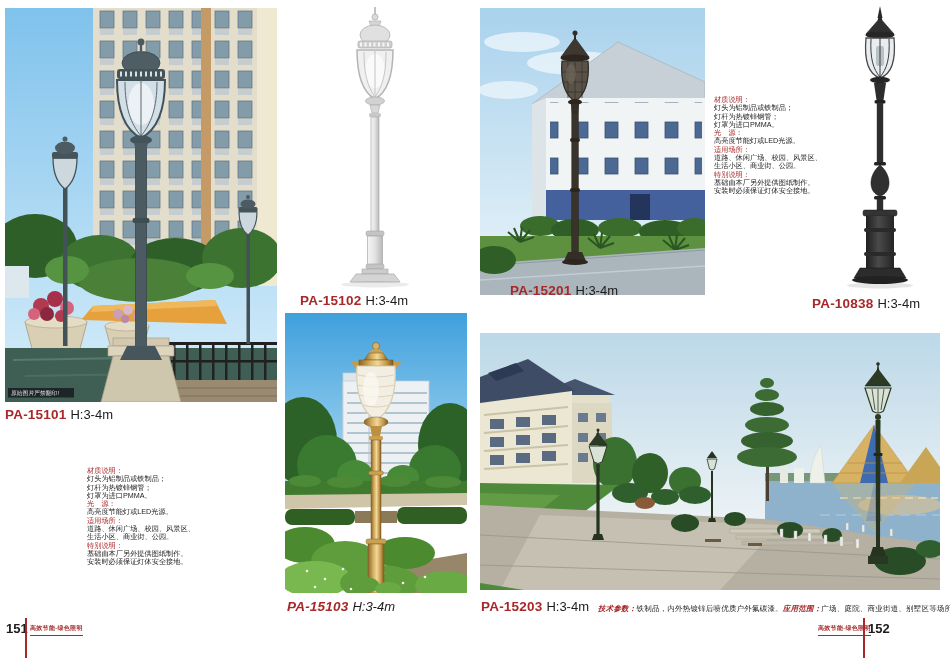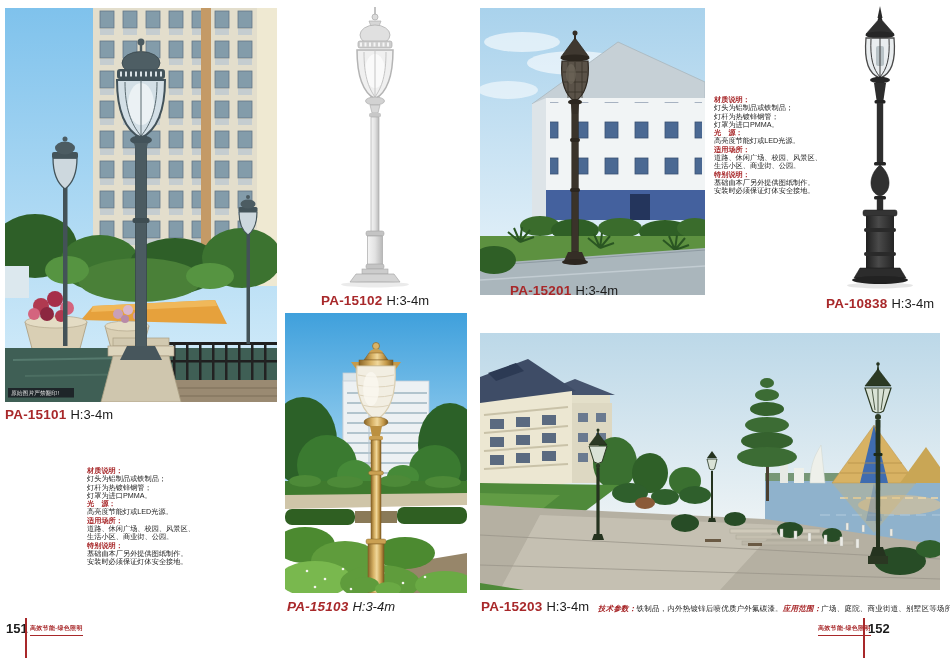--- a/index.html
+++ b/index.html
@@ -5,24 +5,24 @@
   html,body{margin:0;padding:0;background:#e8e8e8;}
   .sheet{
     position:relative;width:950px;height:660px;background:#ffffff;
     font-family:"Liberation Sans","DejaVu Sans",sans-serif;overflow:hidden;
   }
   .photo{position:absolute;overflow:hidden;}
   .photo svg{display:block;}
   .caption{position:absolute;white-space:nowrap;}
   .code{color:#a8282a;font-weight:bold;font-size:13.5px;letter-spacing:.2px;}
   .dim{color:#1c1c1c;font-size:13px;margin-left:4px;}
-  .center{text-align:center;}
+  .center{text-align:left;}
   .spec{position:absolute;width:112px;font-size:7.2px;line-height:8.3px;color:#222;}
   .spec .line{white-space:nowrap;}
-  .spec .red{color:#a8282a;font-weight:bold;}
+  .spec .red{color:#a8282a;font-weight:normal;}
   .technote{font-size:7.5px;color:#222;margin-left:9px;letter-spacing:.2px;}
   .technote .red{color:#a8282a;font-weight:bold;font-style:italic;}
   .footer{position:absolute;height:44px;}
   .pageno{position:absolute;font-size:13px;font-weight:bold;color:#1c1c1c;}
   .vline{position:absolute;width:1.5px;background:#a8282a;}
   .slogan{position:absolute;font-size:6px;font-weight:bold;color:#a8282a;
           padding-bottom:2px;border-bottom:1px solid #a8282a;white-space:nowrap;letter-spacing:.3px;}
 </style>
 </head>
 <body>

